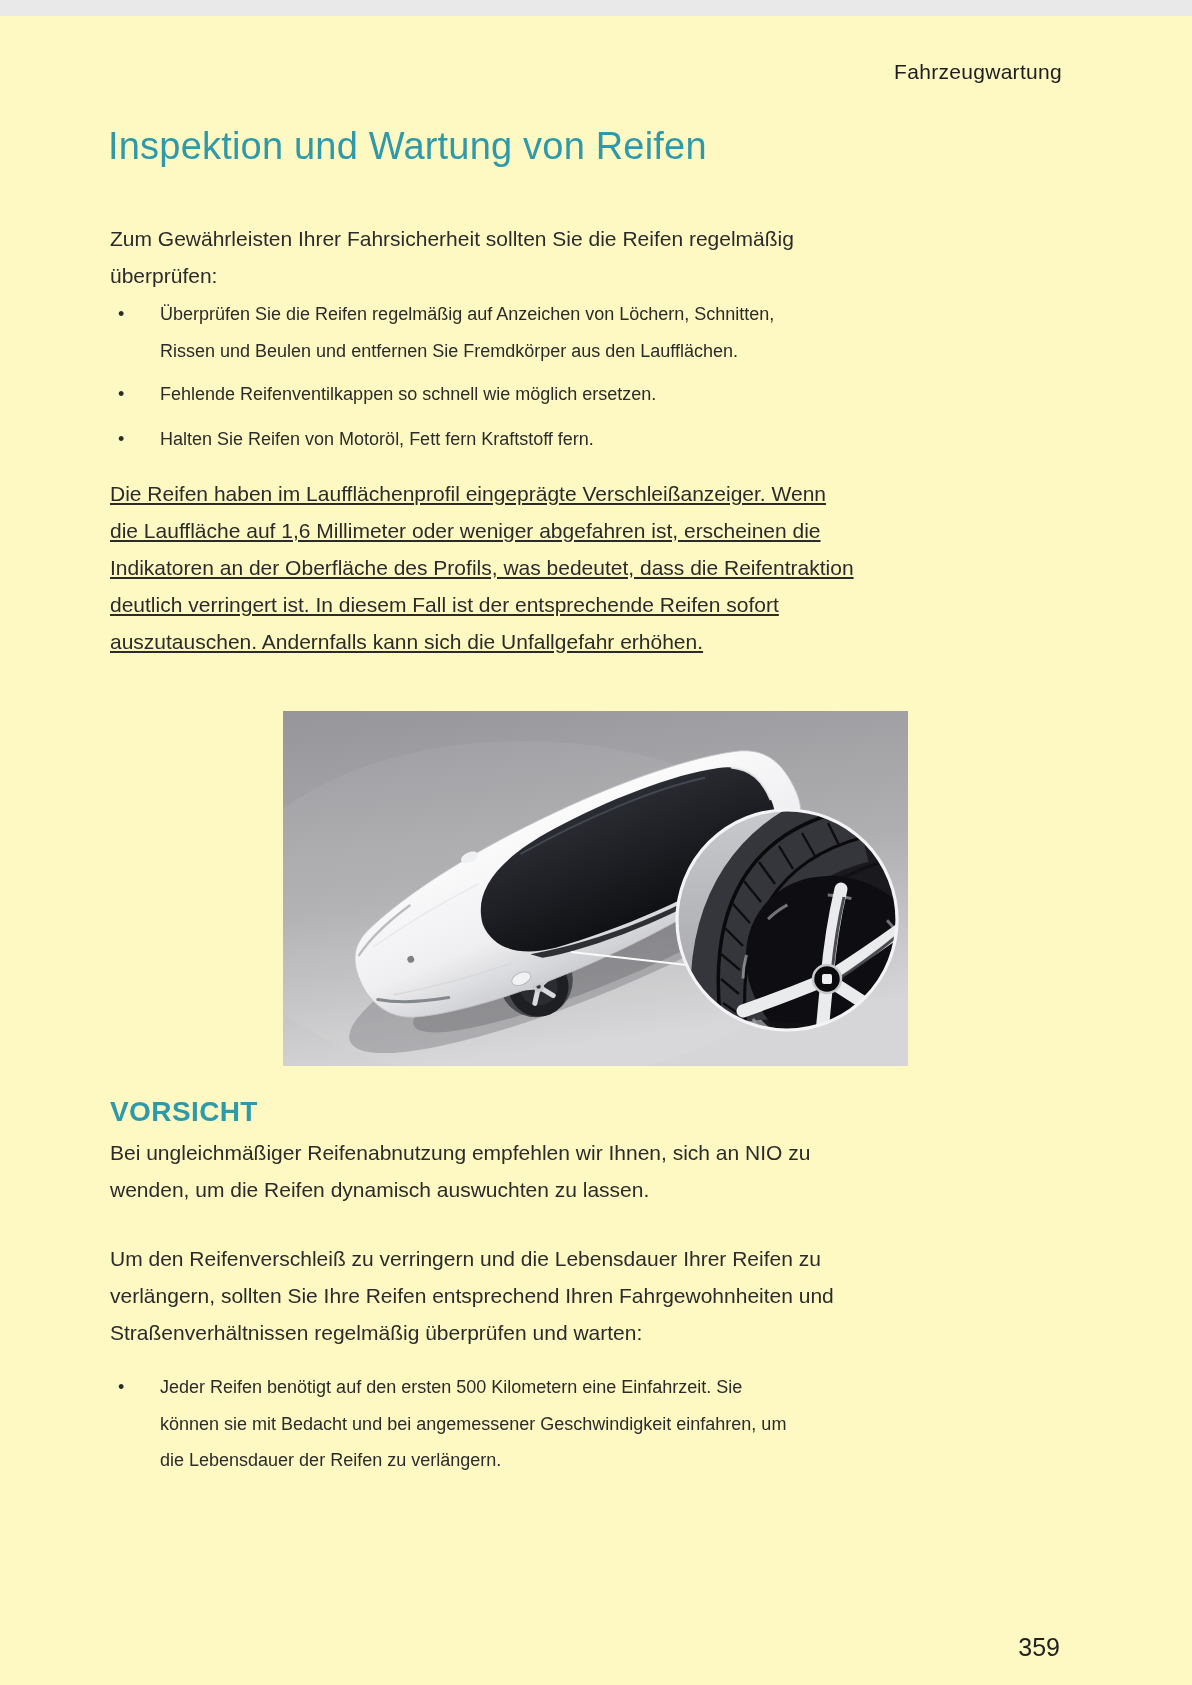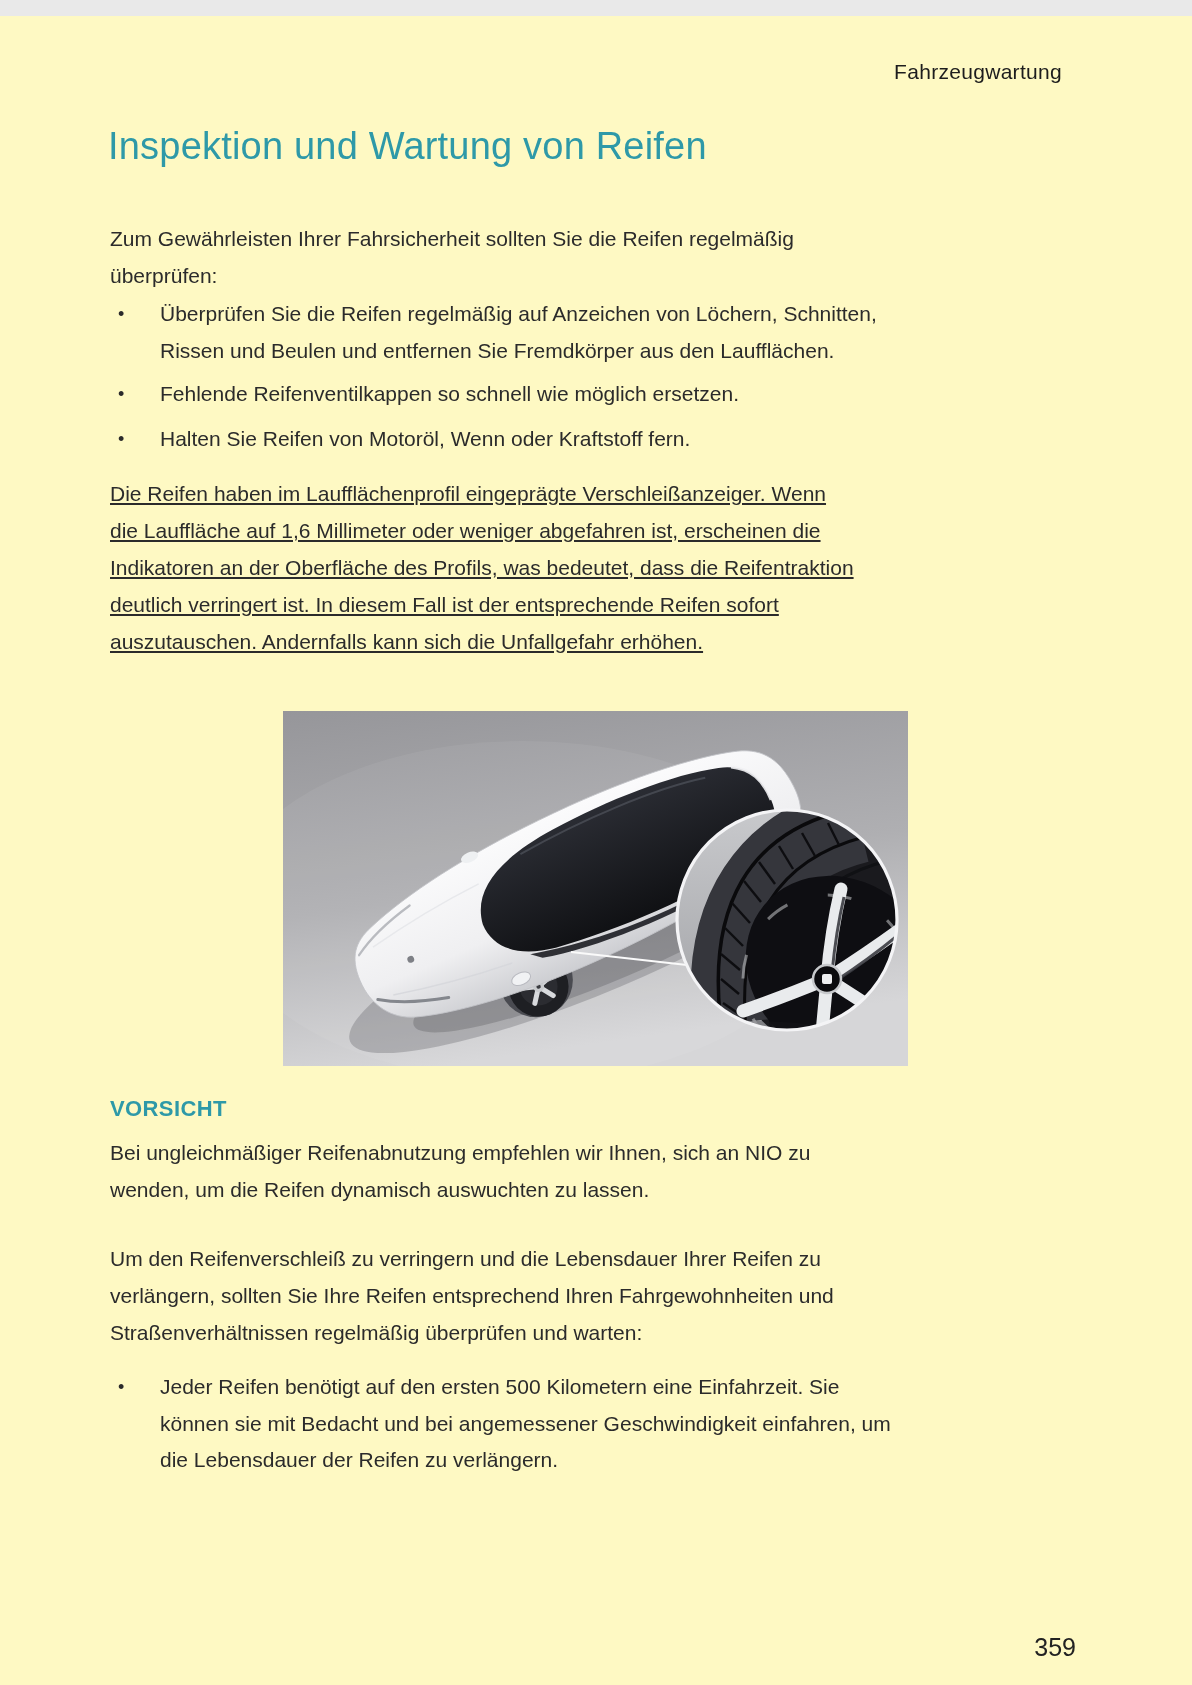--- a/index.html
+++ b/index.html
@@ -30,32 +30,32 @@
   #maintain { top:1224px; }
   .bullet {
     position:absolute; left:112px; width:900px;
     display:flex; align-items:flex-start;
   }
   .bullet .marker {
     box-sizing:border-box; flex:0 0 48px; width:48px;
     padding-left:6px; font-size:18px; line-height:36.5px; color:#2b2b2b;
   }
   .bullet .btext {
-    font-size:21px; line-height:36.5px; white-space:pre-line; color:#2b2b2b;
+    font-size:18px; line-height:36.5px; white-space:pre-line; color:#2b2b2b;
   }
   #b1 { top:280px; } #b2 { top:360px; } #b3 { top:405px; } #b4 { top:1353px; }
   .caution-label {
     position:absolute; left:110px; top:1080px;
-    font-size:22px; font-weight:bold; color:#2e99a8; letter-spacing:0.4px;
+    font-size:28px; font-weight:bold; color:#2e99a8; letter-spacing:0.4px;
   }
   .figure {
     position:absolute; left:283px; top:695px; width:625px; height:355px;
   }
   .page-number {
-    position:absolute; top:1617px; right:116px;
+    position:absolute; top:1617px; right:132px;
     font-size:25px; color:#222222;
   }
   .scan-line {
     position:absolute; left:0; bottom:0; width:100%; height:4px;
     background-color:#050505;
     background-image:
       repeating-linear-gradient(90deg,
         rgba(0,0,0,0) 0 41px, rgba(60,220,200,0.7) 41px 43px,
         rgba(0,0,0,0) 43px 97px, rgba(190,60,200,0.55) 97px 99px,
         rgba(0,0,0,0) 99px 160px),
@@ -79,21 +79,21 @@
     <span class="marker">•</span>
     <span class="btext">Überprüfen Sie die Reifen regelmäßig auf Anzeichen von Löchern, Schnitten,
 Rissen und Beulen und entfernen Sie Fremdkörper aus den Laufflächen.</span>
   </div>
   <div class="bullet" id="b2">
     <span class="marker">•</span>
     <span class="btext">Fehlende Reifenventilkappen so schnell wie möglich ersetzen.</span>
   </div>
   <div class="bullet" id="b3">
     <span class="marker">•</span>
-    <span class="btext">Halten Sie Reifen von Motoröl, Wenn oder Kraftstoff fern.</span>
+    <span class="btext">Halten Sie Reifen von Motoröl, Fett fern Kraftstoff fern.</span>
   </div>
 
   <div class="para" id="wear">Die Reifen haben im Laufflächenprofil eingeprägte Verschleißanzeiger. Wenn
 die Lauffläche auf 1,6 Millimeter oder weniger abgefahren ist, erscheinen die
 Indikatoren an der Oberfläche des Profils, was bedeutet, dass die Reifentraktion
 deutlich verringert ist. In diesem Fall ist der entsprechende Reifen sofort
 auszutauschen. Andernfalls kann sich die Unfallgefahr erhöhen.</div>
 
   <div class="figure" role="img" aria-label="Weißes Fahrzeug von schräg oben mit vergrößertem kreisförmigem Ausschnitt eines Reifens mit Profil und Alufelge">
     <svg width="625" height="355" viewBox="0 0 625 355" xmlns="http://www.w3.org/2000/svg">

